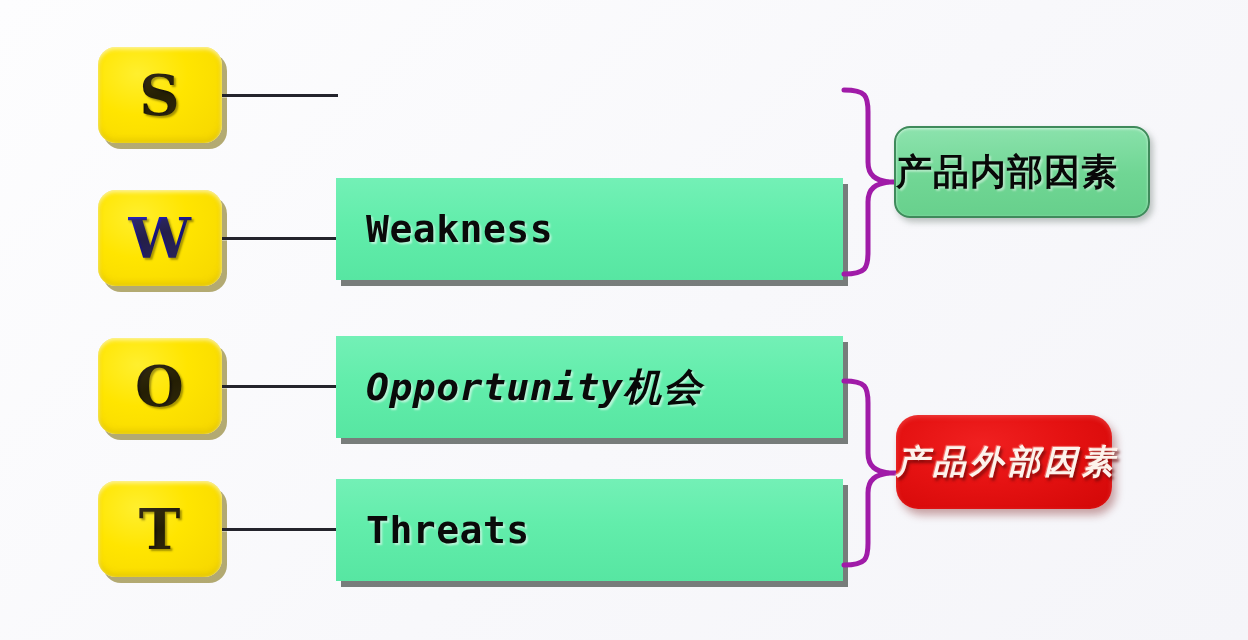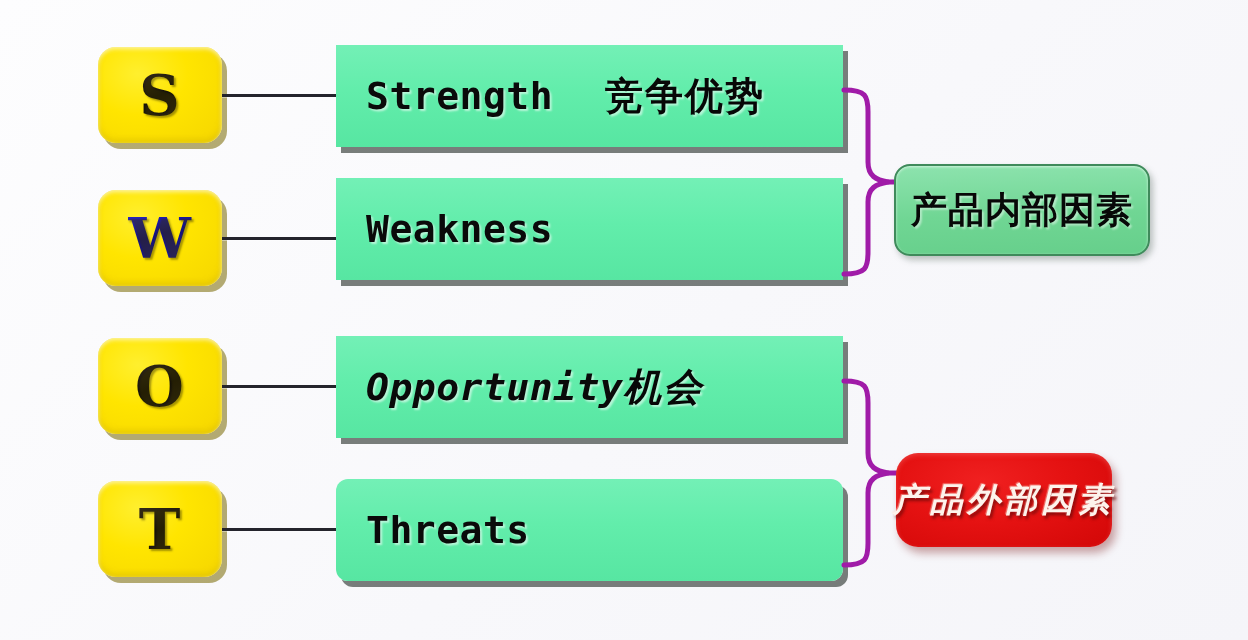--- a/index.html
+++ b/index.html
@@ -102,23 +102,21 @@
   .brace {
     position: absolute;
     pointer-events: none;
   }
 
   
   .cat-pill {
     position: absolute;
     display: flex;
     align-items: center;
-    justify-content: center;
     border-radius: 16px;
-    margin-top: 38px;
   }
   .cat-internal {
     width: 252px;
     height: 88px;
     background: linear-gradient(178deg, #8de3ae 0%, #70d694 55%, #66cf8b 100%);
     border: 2px solid #3f8a5b;
     box-shadow: 3px 4px 6px rgba(70,90,78,0.35),
                 inset 0 1px 3px rgba(255,255,255,0.6);
   }
   .cat-external {
@@ -152,24 +150,20 @@
 </style>
 </head>
 <body>
 
 <div id="canvas">
 
   <div class="letter-tile" style="left:98px; top:47px;">
     <span class="letter-glyph glyph-dark">S</span>
   </div>
   <div class="stem" style="left:222px; top:94px; width:116px;"></div>
-  <div class="term-bar" style="left:336px; top:45px;">
-    <span class="term-en">Strength</span>
-    <span class="term-cn gap-wide">竞争优势</span>
-  </div>
 
   <div class="letter-tile" style="left:98px; top:190px;">
     <span class="letter-glyph glyph-blue">W</span>
   </div>
   <div class="stem" style="left:222px; top:237px; width:116px;"></div>
   <div class="term-bar" style="left:336px; top:178px;">
     <span class="term-en">Weakness</span>
   </div>
 
   <div class="letter-tile" style="left:98px; top:338px;">
@@ -178,21 +172,21 @@
   <div class="stem" style="left:222px; top:385px; width:116px;"></div>
   <div class="term-bar" style="left:336px; top:336px;font-style:italic;">
     <span class="term-en">Opportunity</span>
     <span class="term-cn gap-tight">机会</span>
   </div>
 
   <div class="letter-tile" style="left:98px; top:481px;">
     <span class="letter-glyph glyph-dark">T</span>
   </div>
   <div class="stem" style="left:222px; top:528px; width:116px;"></div>
-  <div class="term-bar" style="left:336px; top:479px;border-radius:12px;">
+  <div class="term-bar" style="left:336px; top:479px;">
     <span class="term-en">Threats</span>
   </div>
 
   <svg class="brace" style="left:838px; top:82px;" width="70" height="200" viewBox="0 0 70 200">
     <path d="M 6 8
              C 28 8, 30 14, 30 30
              L 30 80
              C 30 94, 38 98, 50 100
              C 38 102, 30 106, 30 120
              L 30 170

